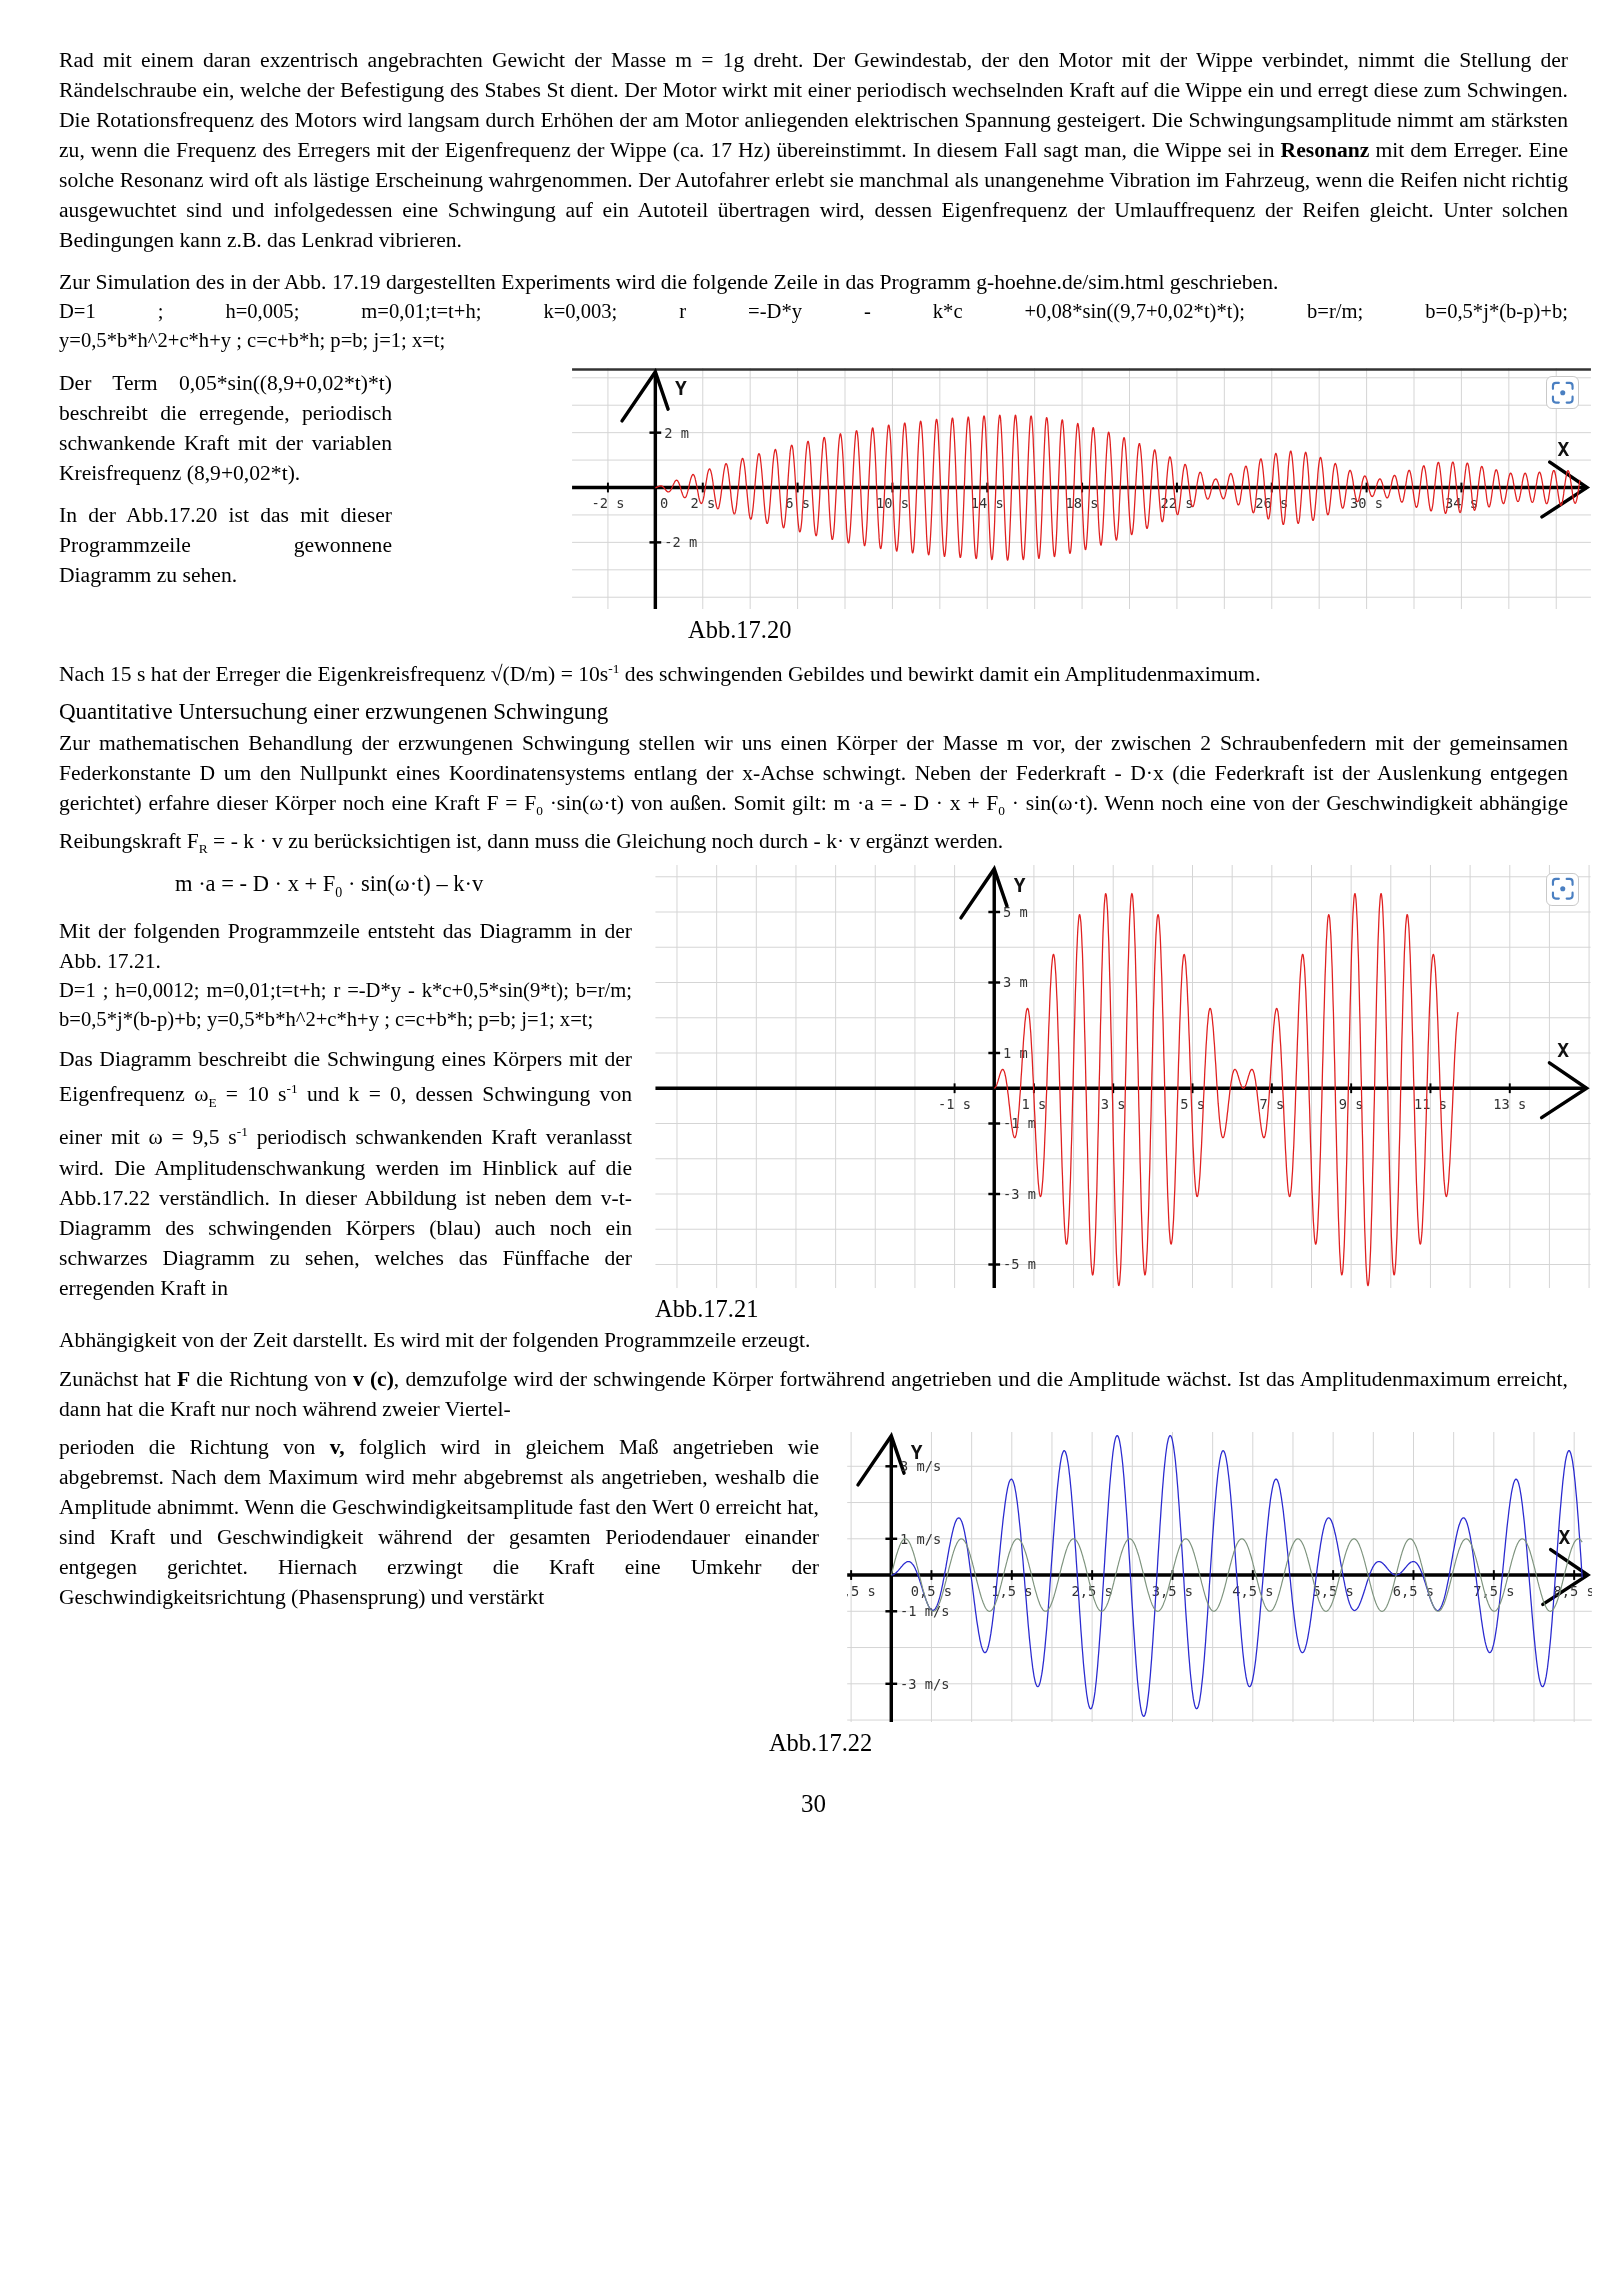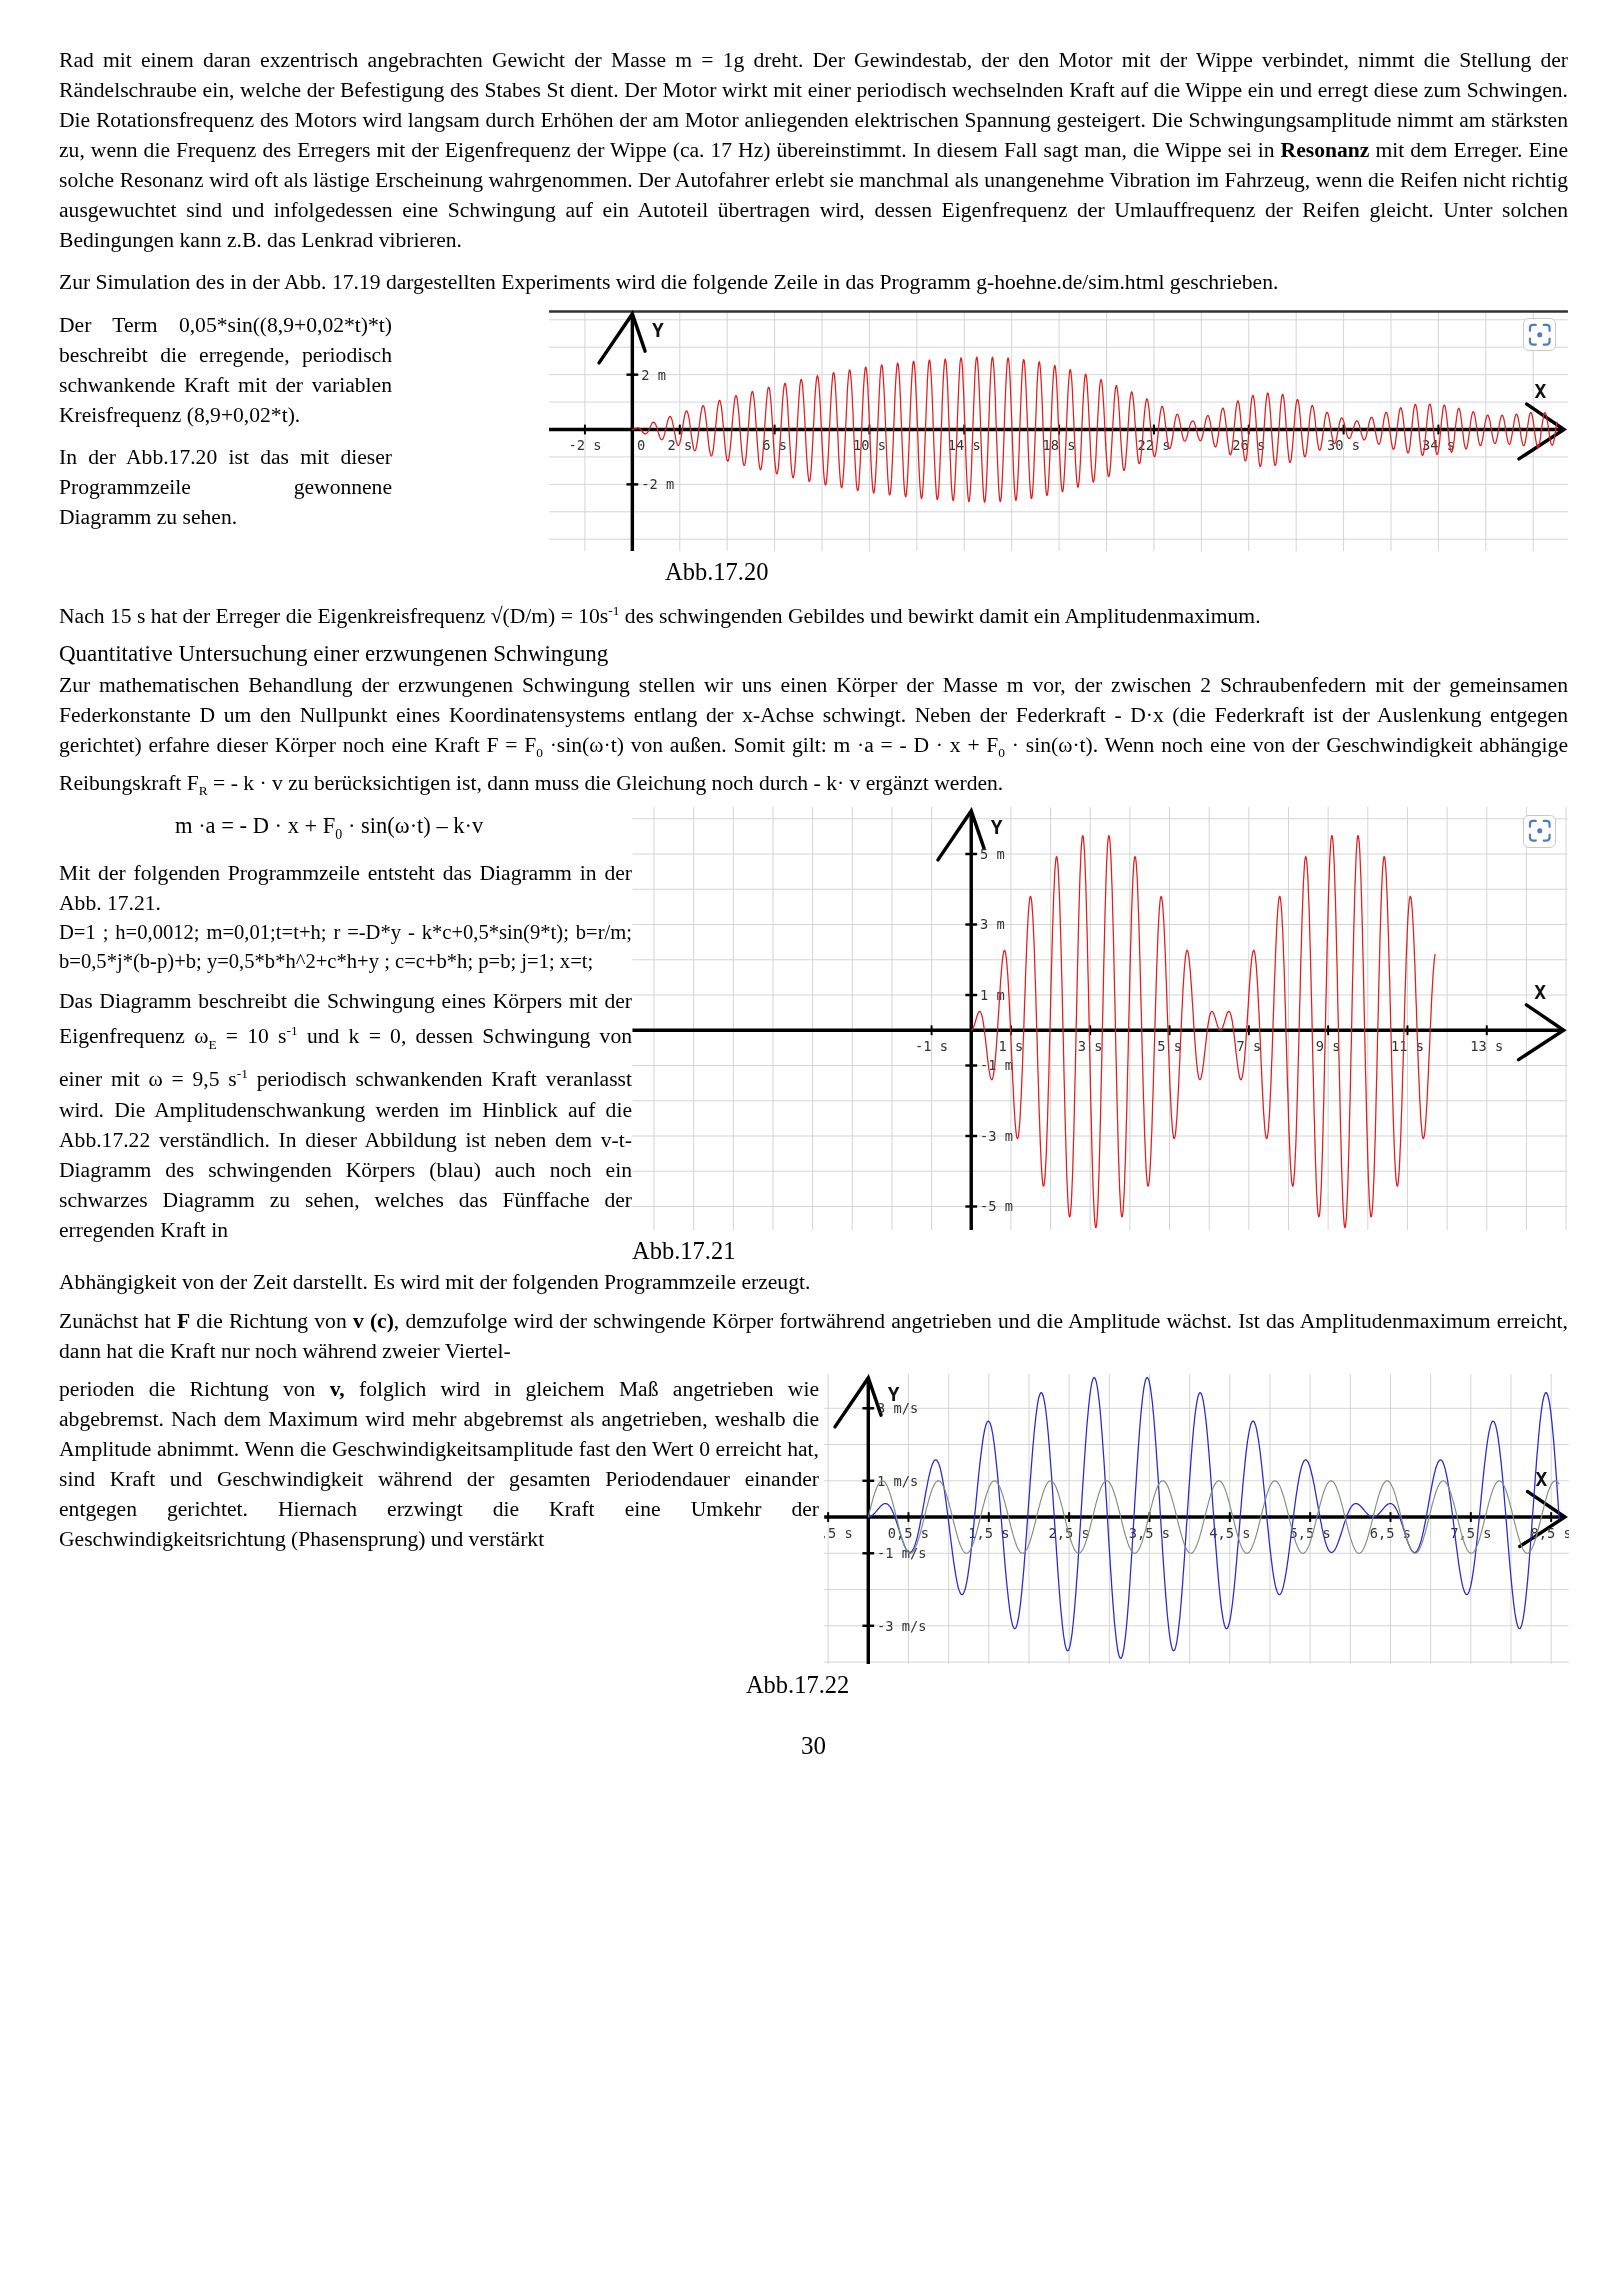--- a/index.html
+++ b/index.html
@@ -12,21 +12,21 @@
   .body-par{font-size:21.6px;line-height:30px;text-align:justify;margin:0;}
   .mt6{margin-top:0}.mt8{margin-top:7.8px}.mt10{margin-top:9.8px}
   .mt12{margin-top:11.8px}.mt14{margin-top:13.7px}
   .heading{font-size:23px;line-height:29px;font-weight:normal;margin:7.8px 0 2px 0;}
   .code-block{font-size:20.6px;line-height:29px;margin:0;}
   .code-line{text-align:left;}
   .code-line.stretch{text-align:justify;text-align-last:justify;}
   .formula{font-size:22.5px;line-height:33px;padding-left:116px;margin:2px 0 5.9px 0;}
   sub{font-size:62%;}
   sup{font-size:62%;}
-  .row{display:flex;align-items:flex-start;}
+  .row{display:flex;align-items:flex-start;gap:23px;}
   .colA{width:333px;flex:none;}
   .colB{width:573px;flex:none;}
   .colC{width:760px;flex:none;}
   .chart-wrap{flex:none;}
   .chart-box{position:relative;background:#fff;}
   .chart-box svg{display:block;}
   .corner-icon{
     position:absolute;top:7.8px;right:11.8px;width:33px;height:33px;
     border:1px solid #c9c9c9;border-radius:5.9px;background:#fff;
     display:flex;align-items:center;justify-content:center;box-sizing:border-box;
@@ -41,20 +41,24 @@
 </style>
 </head>
 <body>
 
 <div class="content">
 
   <p class="body-par"><span>Rad mit einem daran exzentrisch angebrachten Gewicht der Masse m = 1g dreht. Der Gewindestab, der den Motor mit der Wippe verbindet, nimmt die Stellung der Rändelschraube ein, welche der Befestigung des Stabes St dient. Der Motor wirkt mit einer periodisch wechselnden Kraft auf die Wippe ein und erregt diese zum Schwingen. Die Rotationsfrequenz des Motors wird langsam durch Erhöhen der am Motor anliegenden elektrischen Spannung gesteigert. Die Schwingungsamplitude nimmt am stärksten zu, wenn die Frequenz des Erregers mit der Eigenfrequenz der Wippe (ca. 17 Hz) übereinstimmt. In diesem Fall sagt man, die Wippe sei in </span><span style="font-weight: bold;">Resonanz</span><span> mit dem Erreger. Eine solche Resonanz wird oft als lästige Erscheinung wahrgenommen. Der Autofahrer erlebt sie manchmal als unangenehme Vibration im Fahrzeug, wenn die Reifen nicht richtig ausgewuchtet sind und infolgedessen eine Schwingung auf ein Autoteil übertragen wird, dessen Eigenfrequenz der Umlauffrequenz der Reifen gleicht. Unter solchen Bedingungen kann z.B. das Lenkrad vibrieren.</span></p>
 
   <p class="body-par mt12"><span>Zur Simulation des in der Abb. 17.19 dargestellten Experiments wird die folgende Zeile in das Programm g-hoehne.de/sim.html geschrieben.</span></p>
 
+  <div class="code-block mt10">
+      <div class="code-line stretch">D=1 ; h=0,005; m=0,01;t=t+h; k=0,003; r =-D*y - k*c +0,08*sin((9,7+0,02*t)*t); b=r/m; b=0,5*j*(b-p)+b;</div>
+      <div class="code-line">y=0,5*b*h^2+c*h+y ; c=c+b*h; p=b; j=1; x=t;</div>
+    </div>
 
   <div class="row mt14">
     <div class="colA">
       <p class="body-par"><span>Der Term 0,05*sin((8,9+0,02*t)*t) beschreibt die erregende, periodisch schwankende Kraft mit der variablen Kreisfrequenz (8,9+0,02*t).</span></p>
       <p class="body-par mt12"><span>In der Abb.17.20 ist das mit dieser Programmzeile gewonnene Diagramm zu sehen.</span></p>
     </div>
     <div class="chart-wrap" style="margin-left:157px">
       <div class="chart-box">
         <svg width="1019" height="241" viewBox="0 0 1040 246">
             <line x1="36.6" y1="0" x2="36.6" y2="246" stroke="#d4d4d4" stroke-width="1"></line>

